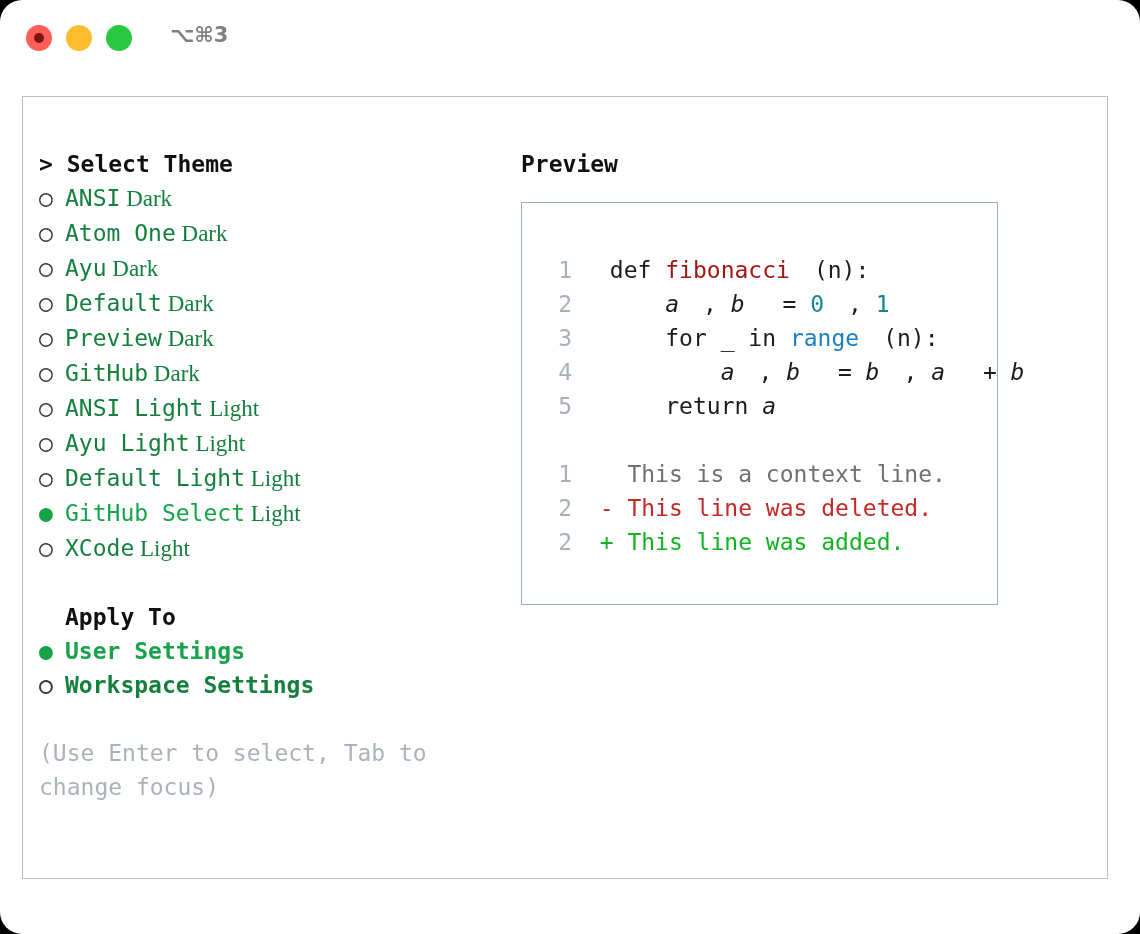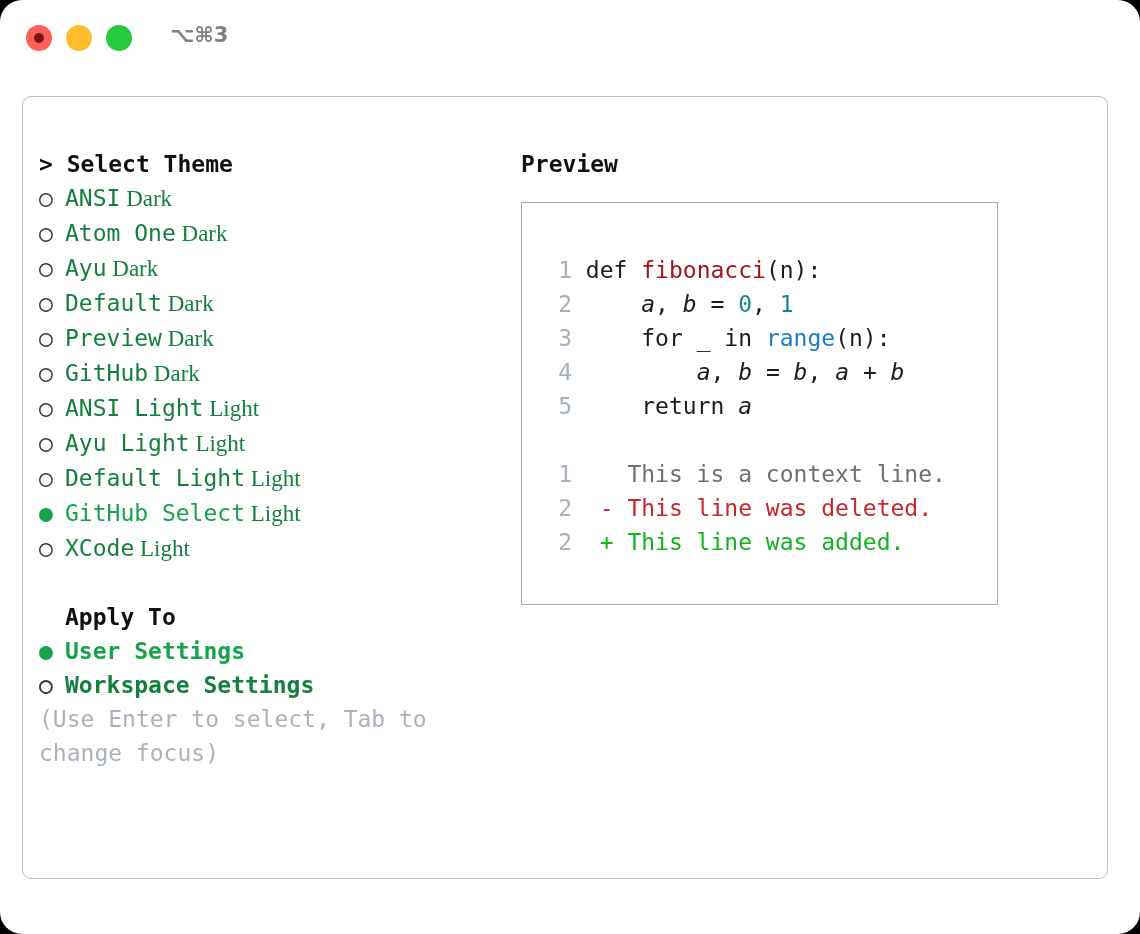--- a/index.html
+++ b/index.html
@@ -54,21 +54,21 @@
     letter-spacing: 0px;
     font-family: "DejaVu Sans", "Liberation Sans", sans-serif;
   }
 
   
   #panel {
     position: absolute;
     left: 22px; top: 96px;
     width: 1086px; height: 783px;
     border: 1.5px solid #b6c0cc;
-    border-radius: 9px;
+    border-radius: 0;
     background: #ffffff;
   }
 
   
   #left-col {
     position: absolute;
     left: 16px; top: 50px;
     width: 430px;
   }
   .section-head {
@@ -98,20 +98,21 @@
   .apply-head {
     font-size: 23px;
     line-height: 34px;
     color: #101010;
     white-space: pre;
     padding-left: 26px;
   }
   #apply-block { margin-top: 34px; font-weight: bold; }
 
   #hint {
+    margin-top: 34px;
     font-size: 23px;
     line-height: 34px;
     color: #aab2bd;
     width: 408px;
     white-space: pre-wrap;
   }
 
   
   #right-col {
     position: absolute;
@@ -139,21 +140,21 @@
     white-space: pre;
     color: #1c1c1c;
   }
   .lnum {
     display: inline-block;
     width: 30px;
     text-align: right;
     color: #a7b1bd;
   }
   .gap { height: 34px; }
-  .kw   { color: #1c1c1c; }
+  .kw   { color: #1c1c1c; margin-left: 24px; }
   .fn   { color: #a31515; }
   .num  { color: #0f8a8a; }
   .bi   { color: #1a7fc1; }
   .var  { font-style: italic; color: #1c1c1c; }
   .d-ctx { color: #707070; }
   .d-del { color: #c62828; }
   .d-add { color: #12b321; }
 </style>
 </head>
 <body>

